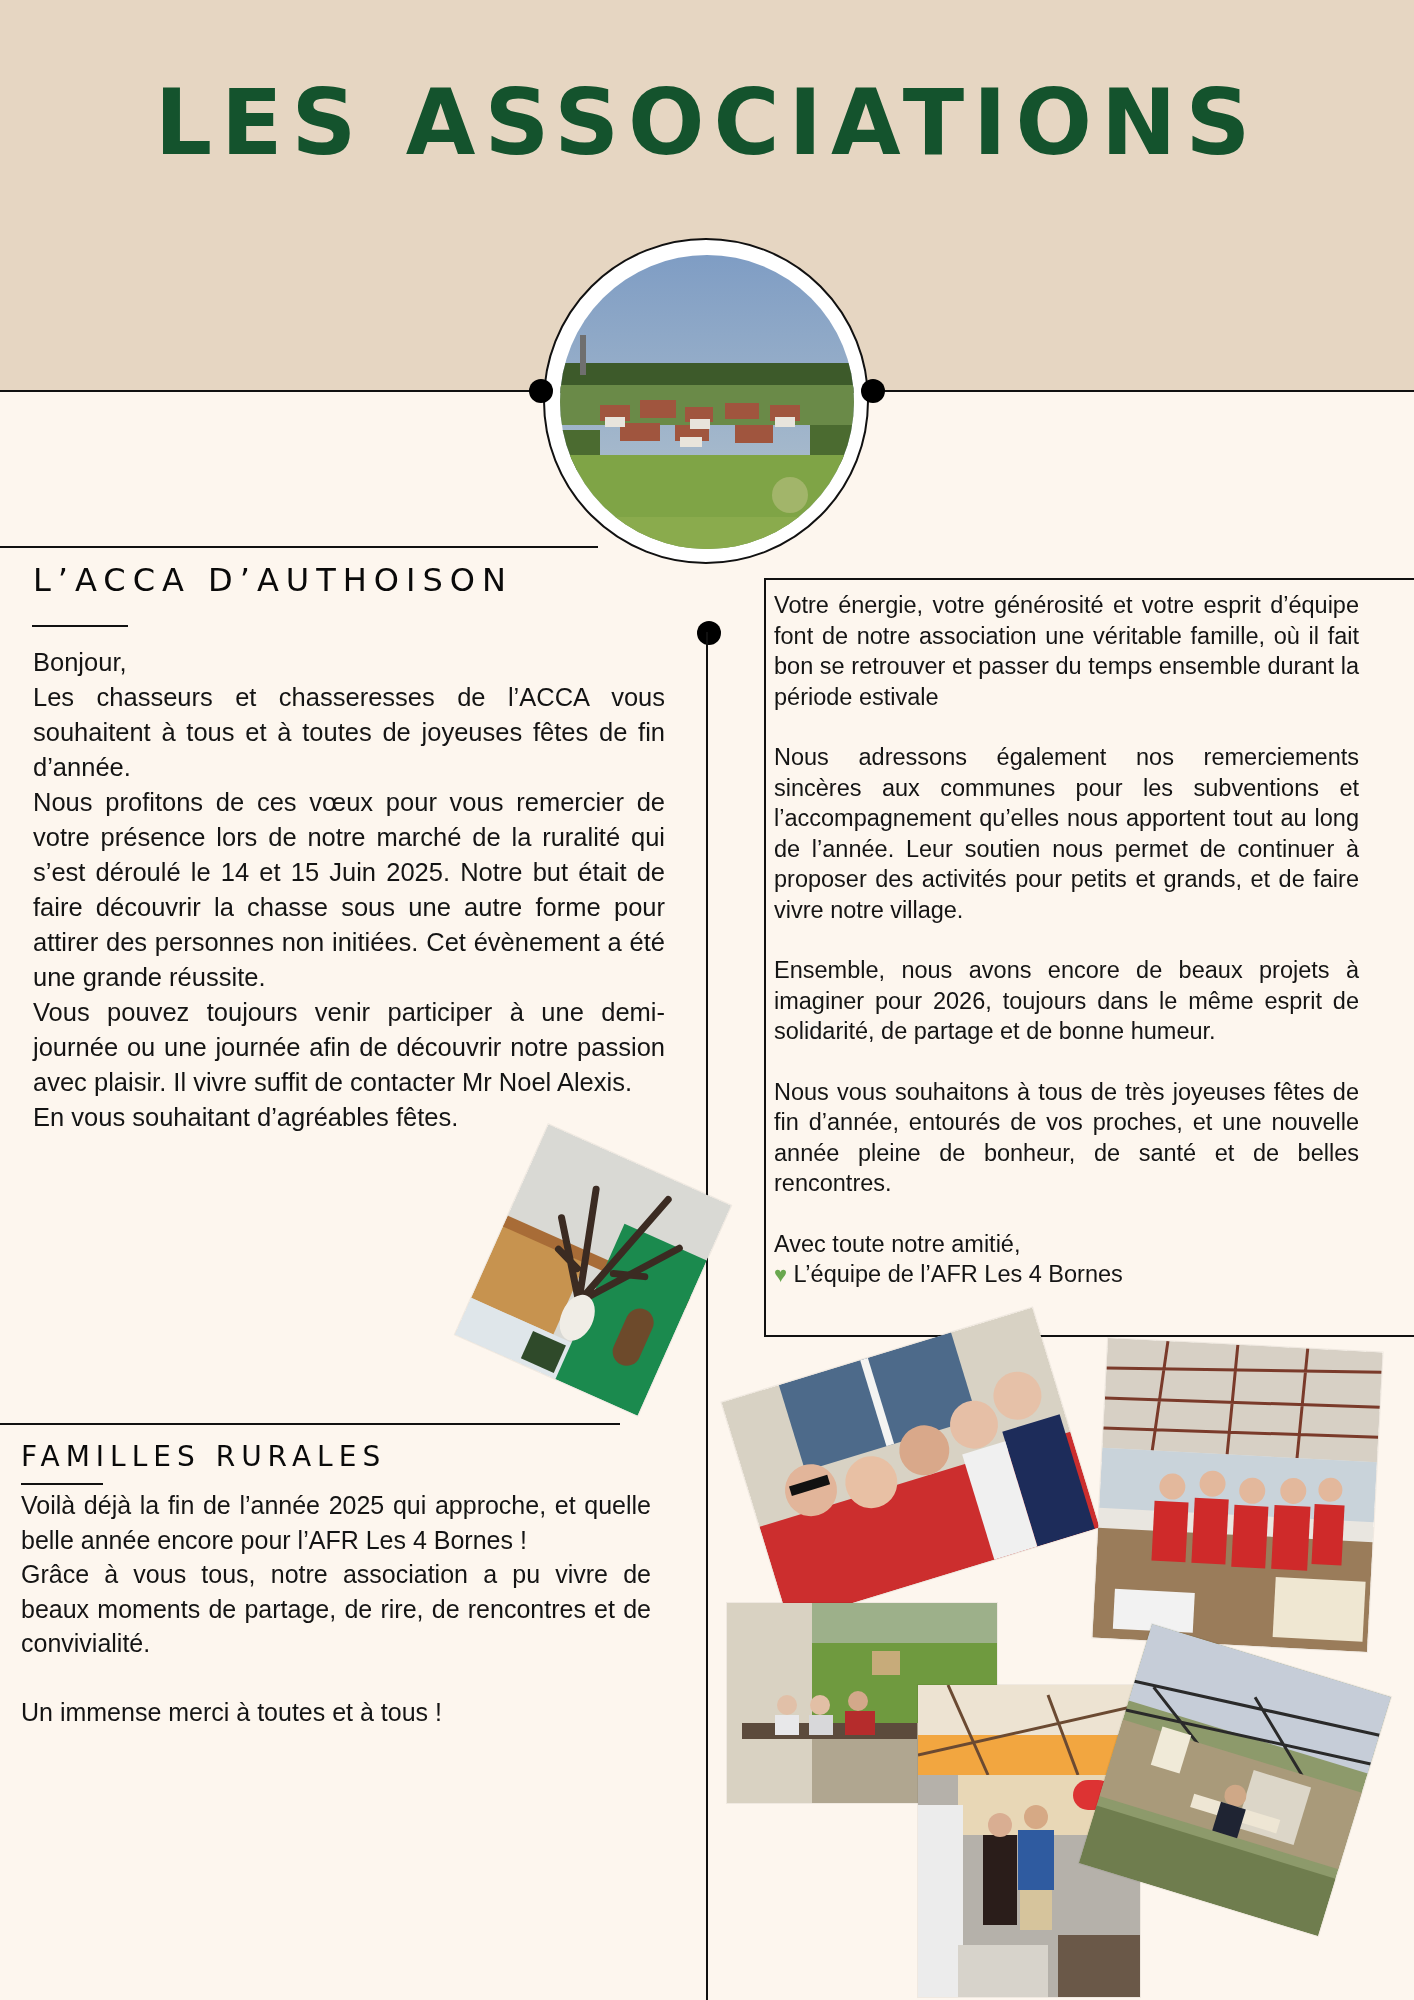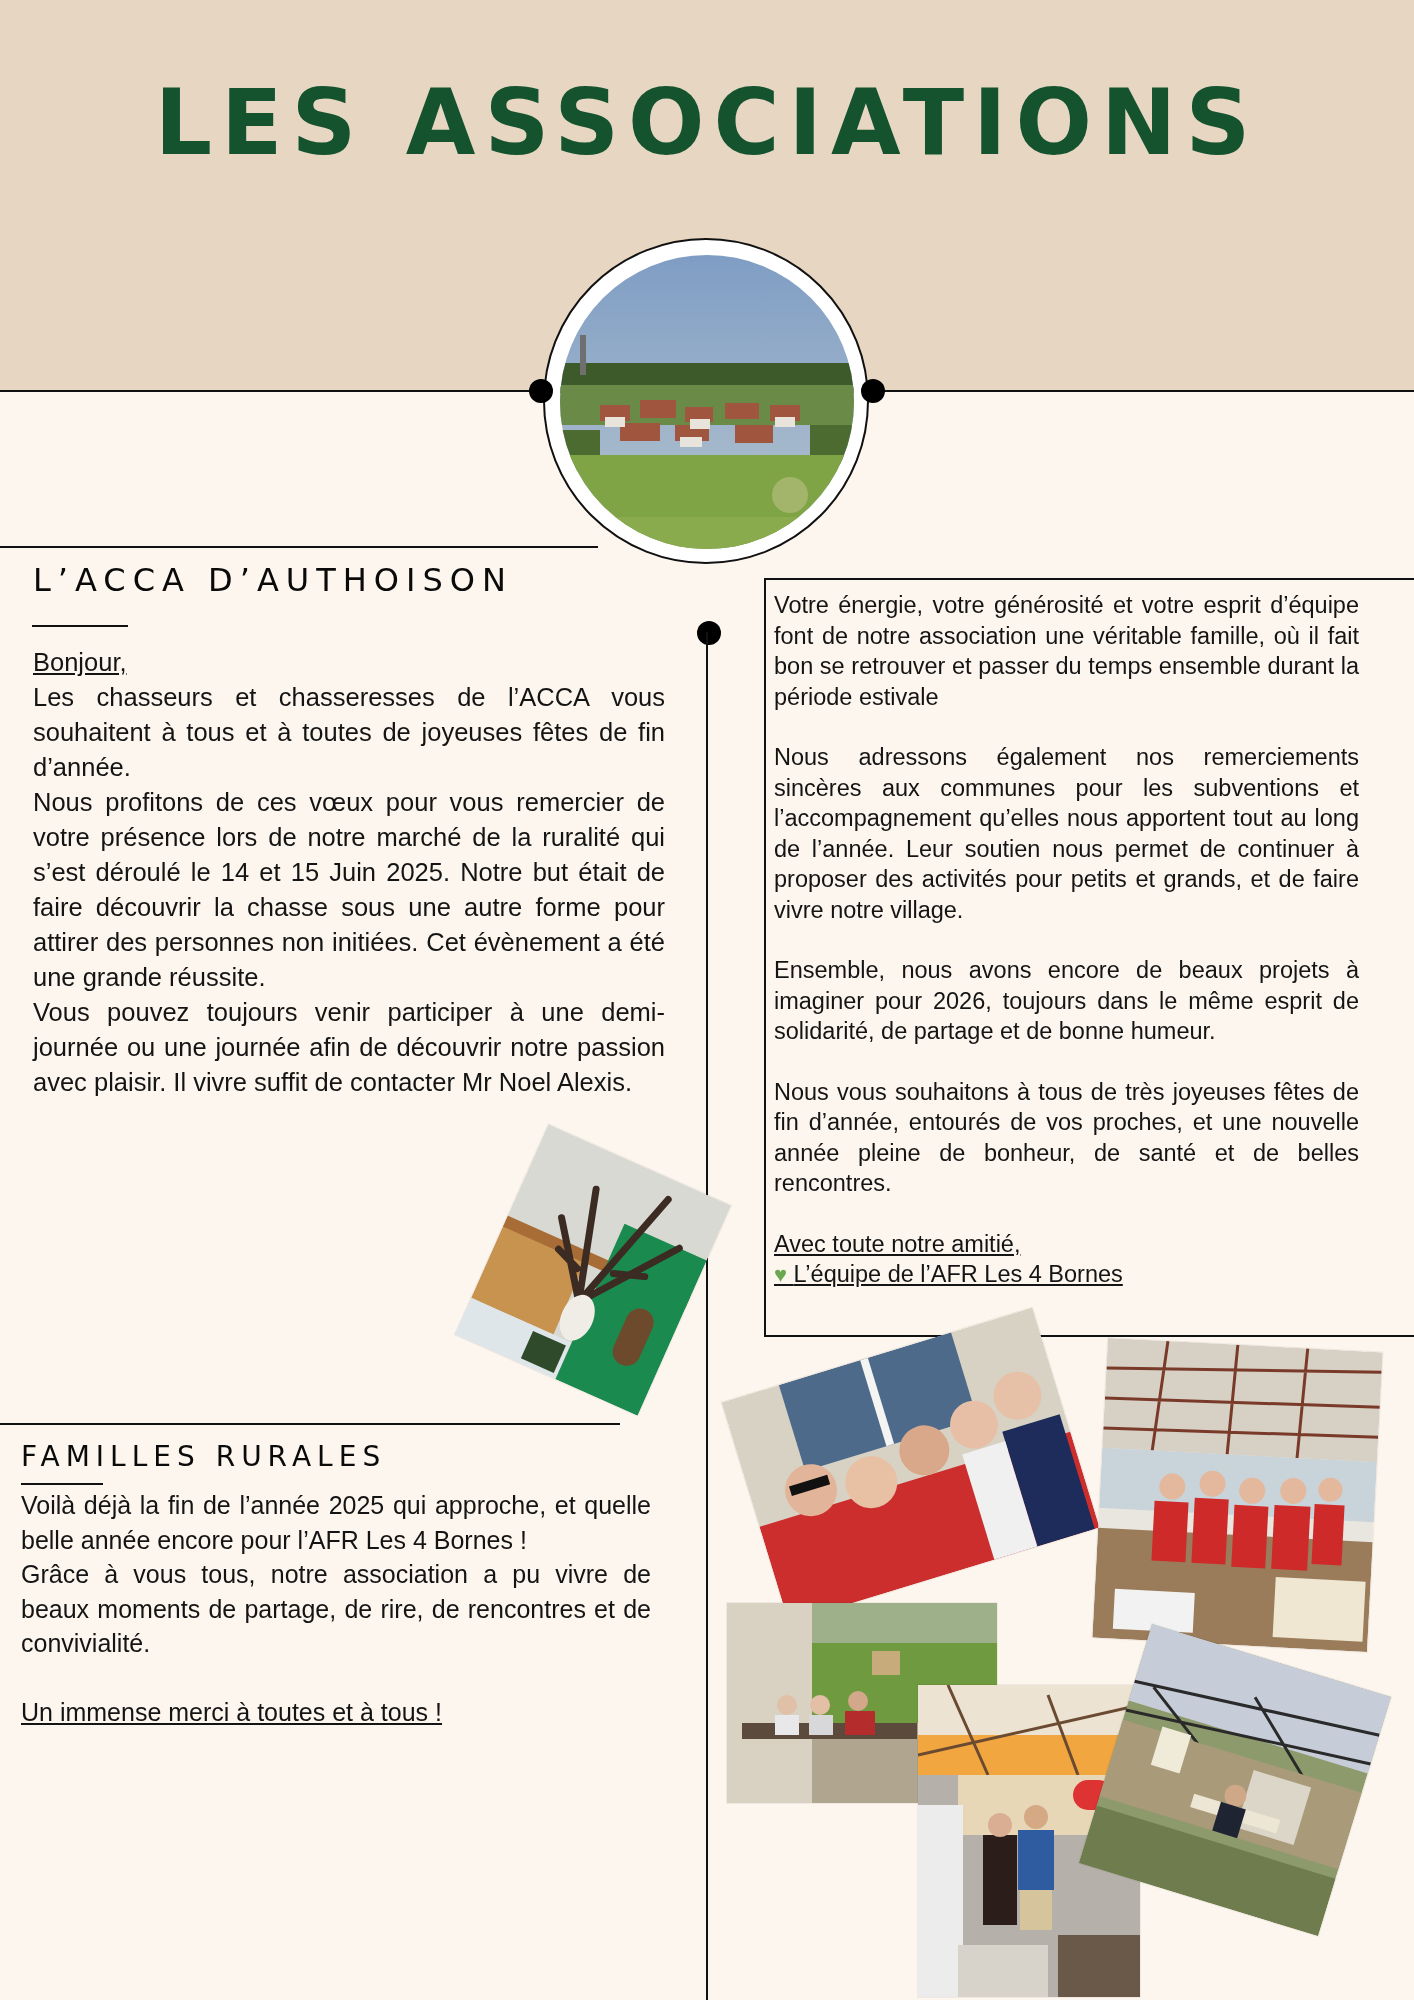--- a/index.html
+++ b/index.html
@@ -36,21 +36,21 @@
 
   .section-heading {
     position:absolute; font-weight:normal; letter-spacing:6px;
     font-family:"DejaVu Sans", sans-serif; color:#0a0a0a;
   }
   .body-text {
     position:absolute; font-size:25.5px; line-height:35px;
     text-align:justify; color:#141414;
   }
   .body-text p { margin:0; }
-  .body-text p.last-left { text-align:left;text-decoration:underline; }
+  .body-text p.last-left { text-align:left; }
   .gap { height:30px; }
 
   .afr-box {
     position:absolute; left:764px; top:578px; width:730px; height:759px;
     border:2px solid #111; box-sizing:border-box; background:#fdf6ee;
   }
   .afr-box .body-text { left:8px; top:10px; width:585px; font-size:23.5px; line-height:30.5px; }
 
   .photo { position:absolute; overflow:hidden; box-shadow:0 0 0 1px rgba(0,0,0,0.05); }
   .heart { color:#6aa84f; font-size:22px; }
@@ -102,20 +102,21 @@
 
 <div class="hline" style="left:0; top:546px; width:598px;"></div>
 <h2 class="section-heading" style="left:33px; top:561px; margin:0; font-size:32px; letter-spacing:7px;">L’ACCA D’AUTHOISON</h2>
 <div class="short-rule" style="left:32px; top:625px; width:96px;"></div>
 
 <div class="body-text" style="left:33px; top:645px; width:632px;">
   <p class="last-left">Bonjour,</p>
   <p>Les chasseurs et chasseresses de l’ACCA vous souhaitent à tous et à toutes de joyeuses fêtes de fin d’année.</p>
   <p>Nous profitons de ces vœux pour vous remercier de votre présence lors de notre marché de la ruralité qui s’est déroulé le 14 et 15 Juin 2025. Notre but était de faire découvrir la chasse sous une autre forme pour attirer des personnes non initiées. Cet évènement a été une grande réussite.</p>
   <p>Vous pouvez toujours venir participer à une demi-journée ou une journée afin de découvrir notre passion avec plaisir. Il vivre suffit de contacter Mr Noel Alexis.</p>
+  <p class="last-left">En vous souhaitant d’agréables fêtes.</p>
 </div>
 
 <div class="hero-dot" style="left:697px; top:621px;"></div>
 <div class="vline" style="left:706px; top:632px; height:1368px;"></div>
 
 <div class="photo" style="left:493px; top:1155px; width:200px; height:230px; transform:rotate(24deg); transform-origin:center;">
   <svg width="200" height="230" viewBox="0 0 200 230">
     <rect width="200" height="230" fill="#d9d9d4"></rect>
     <rect x="0" y="110" width="90" height="80" fill="#c7934f"></rect>
     <rect x="0" y="190" width="200" height="40" fill="#dfe6ea"></rect>

